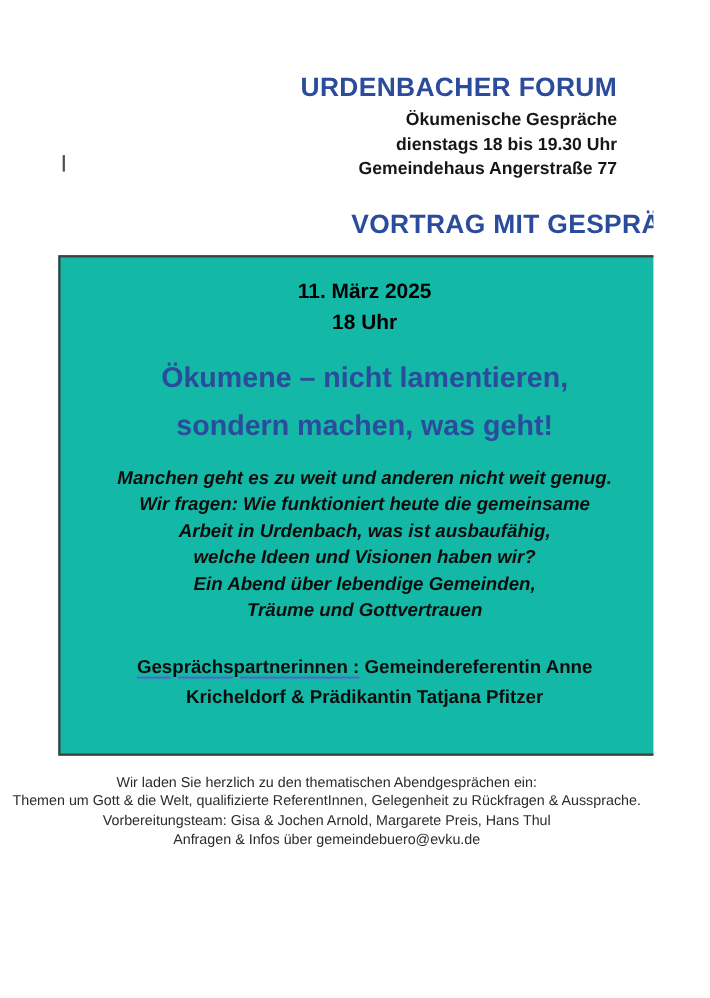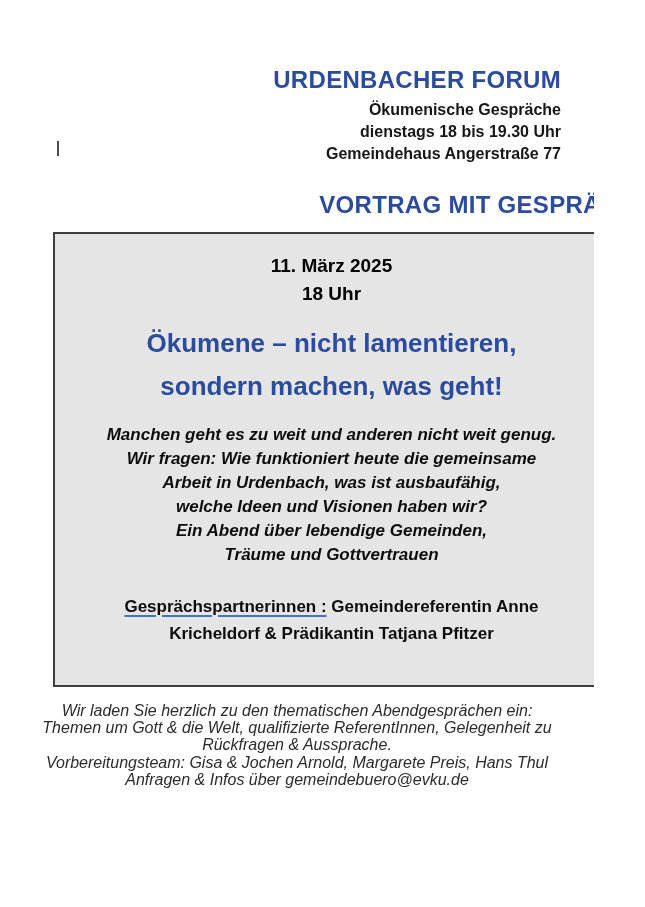--- a/index.html
+++ b/index.html
@@ -65,21 +65,21 @@
     margin-left:42px;
   }
   
   .event-box{
     position:absolute;
     left:53px;
     top:232px;
     width:557px;
     height:455px;
     border:2px solid var(--border-gray);
-    background:#e5e5e5;
+    background:#14b8a6;
     text-align:center;
     padding-top:18px;
   }
   .event-when{
     font-size:19px;
     font-weight:bold;
     line-height:28px;
     color:#000000;
   }
   .event-title{
@@ -111,22 +111,21 @@
     text-decoration-thickness:2px;
     text-underline-offset:3px;
   }
   
   .footer-block{
     position:absolute;
     top:702px;
     left:0;
     width:100%;
     text-align:center;
-    font-style:italic;
-    font-size:16px;
+    font-size:13px;
     line-height:17px;
     color:var(--footer-gray);
   }
   .footer-team{
     margin-top:1px;
   }
 </style>
 </head>
 <body>
 

